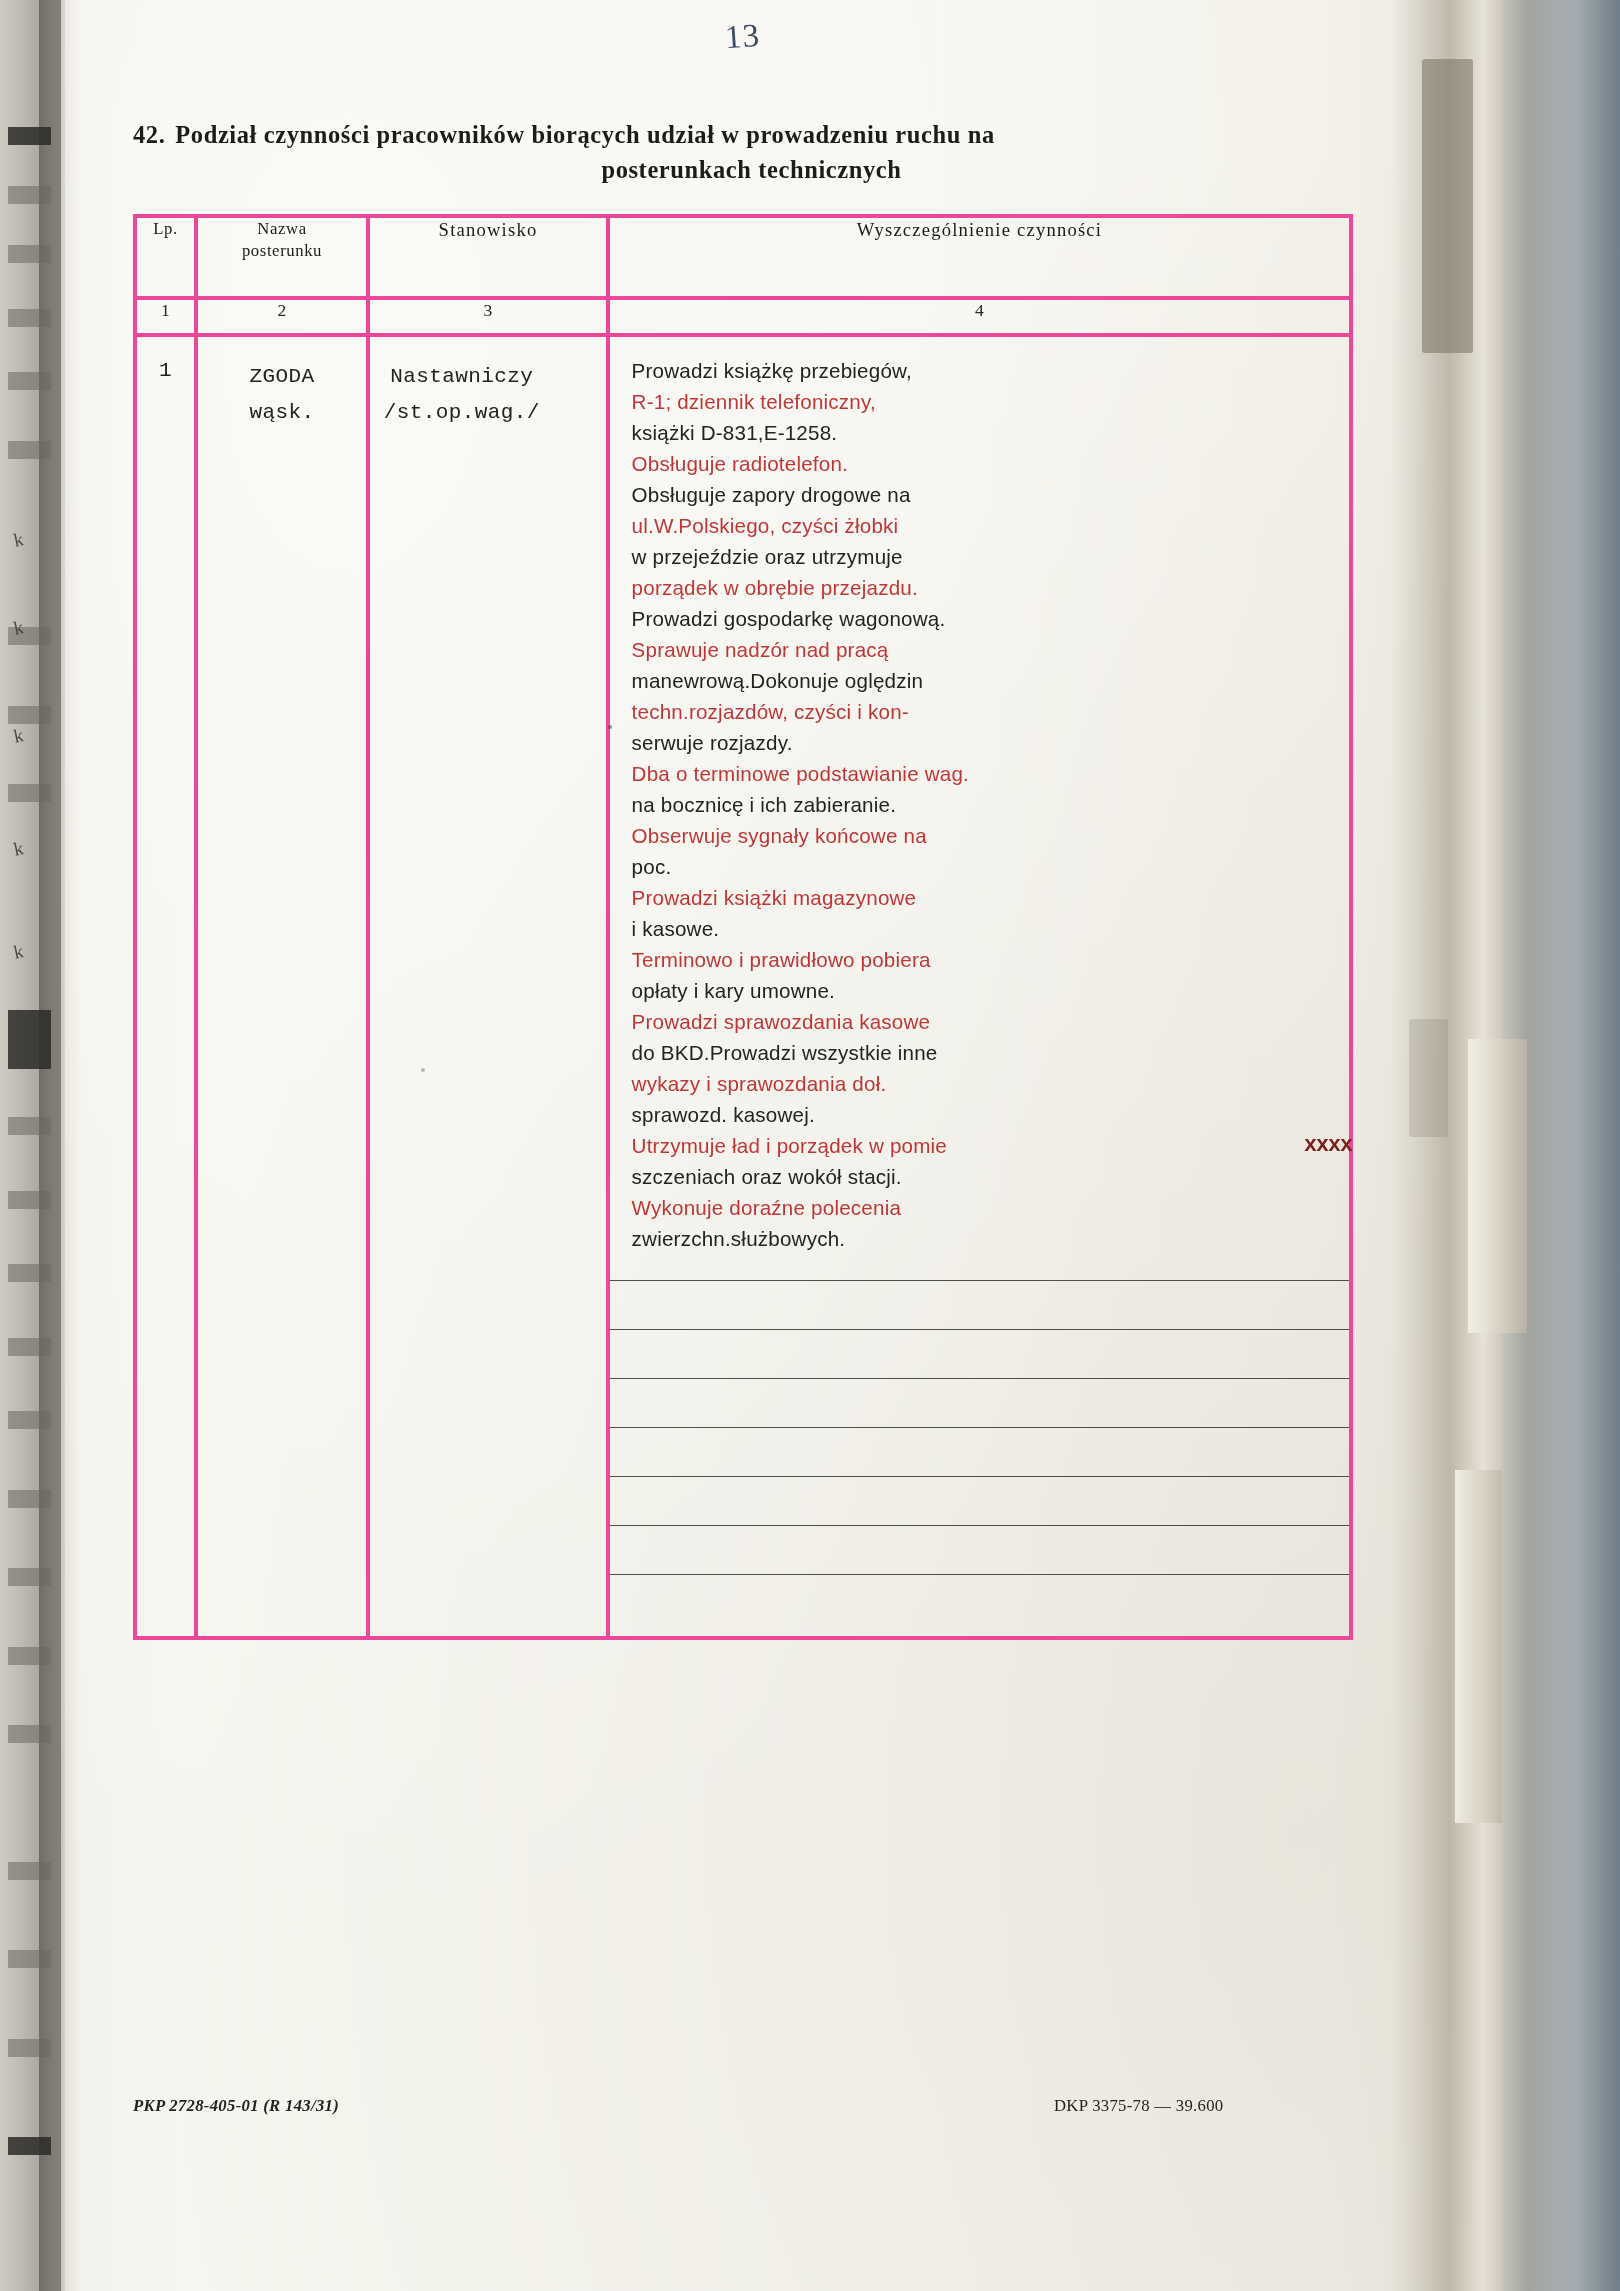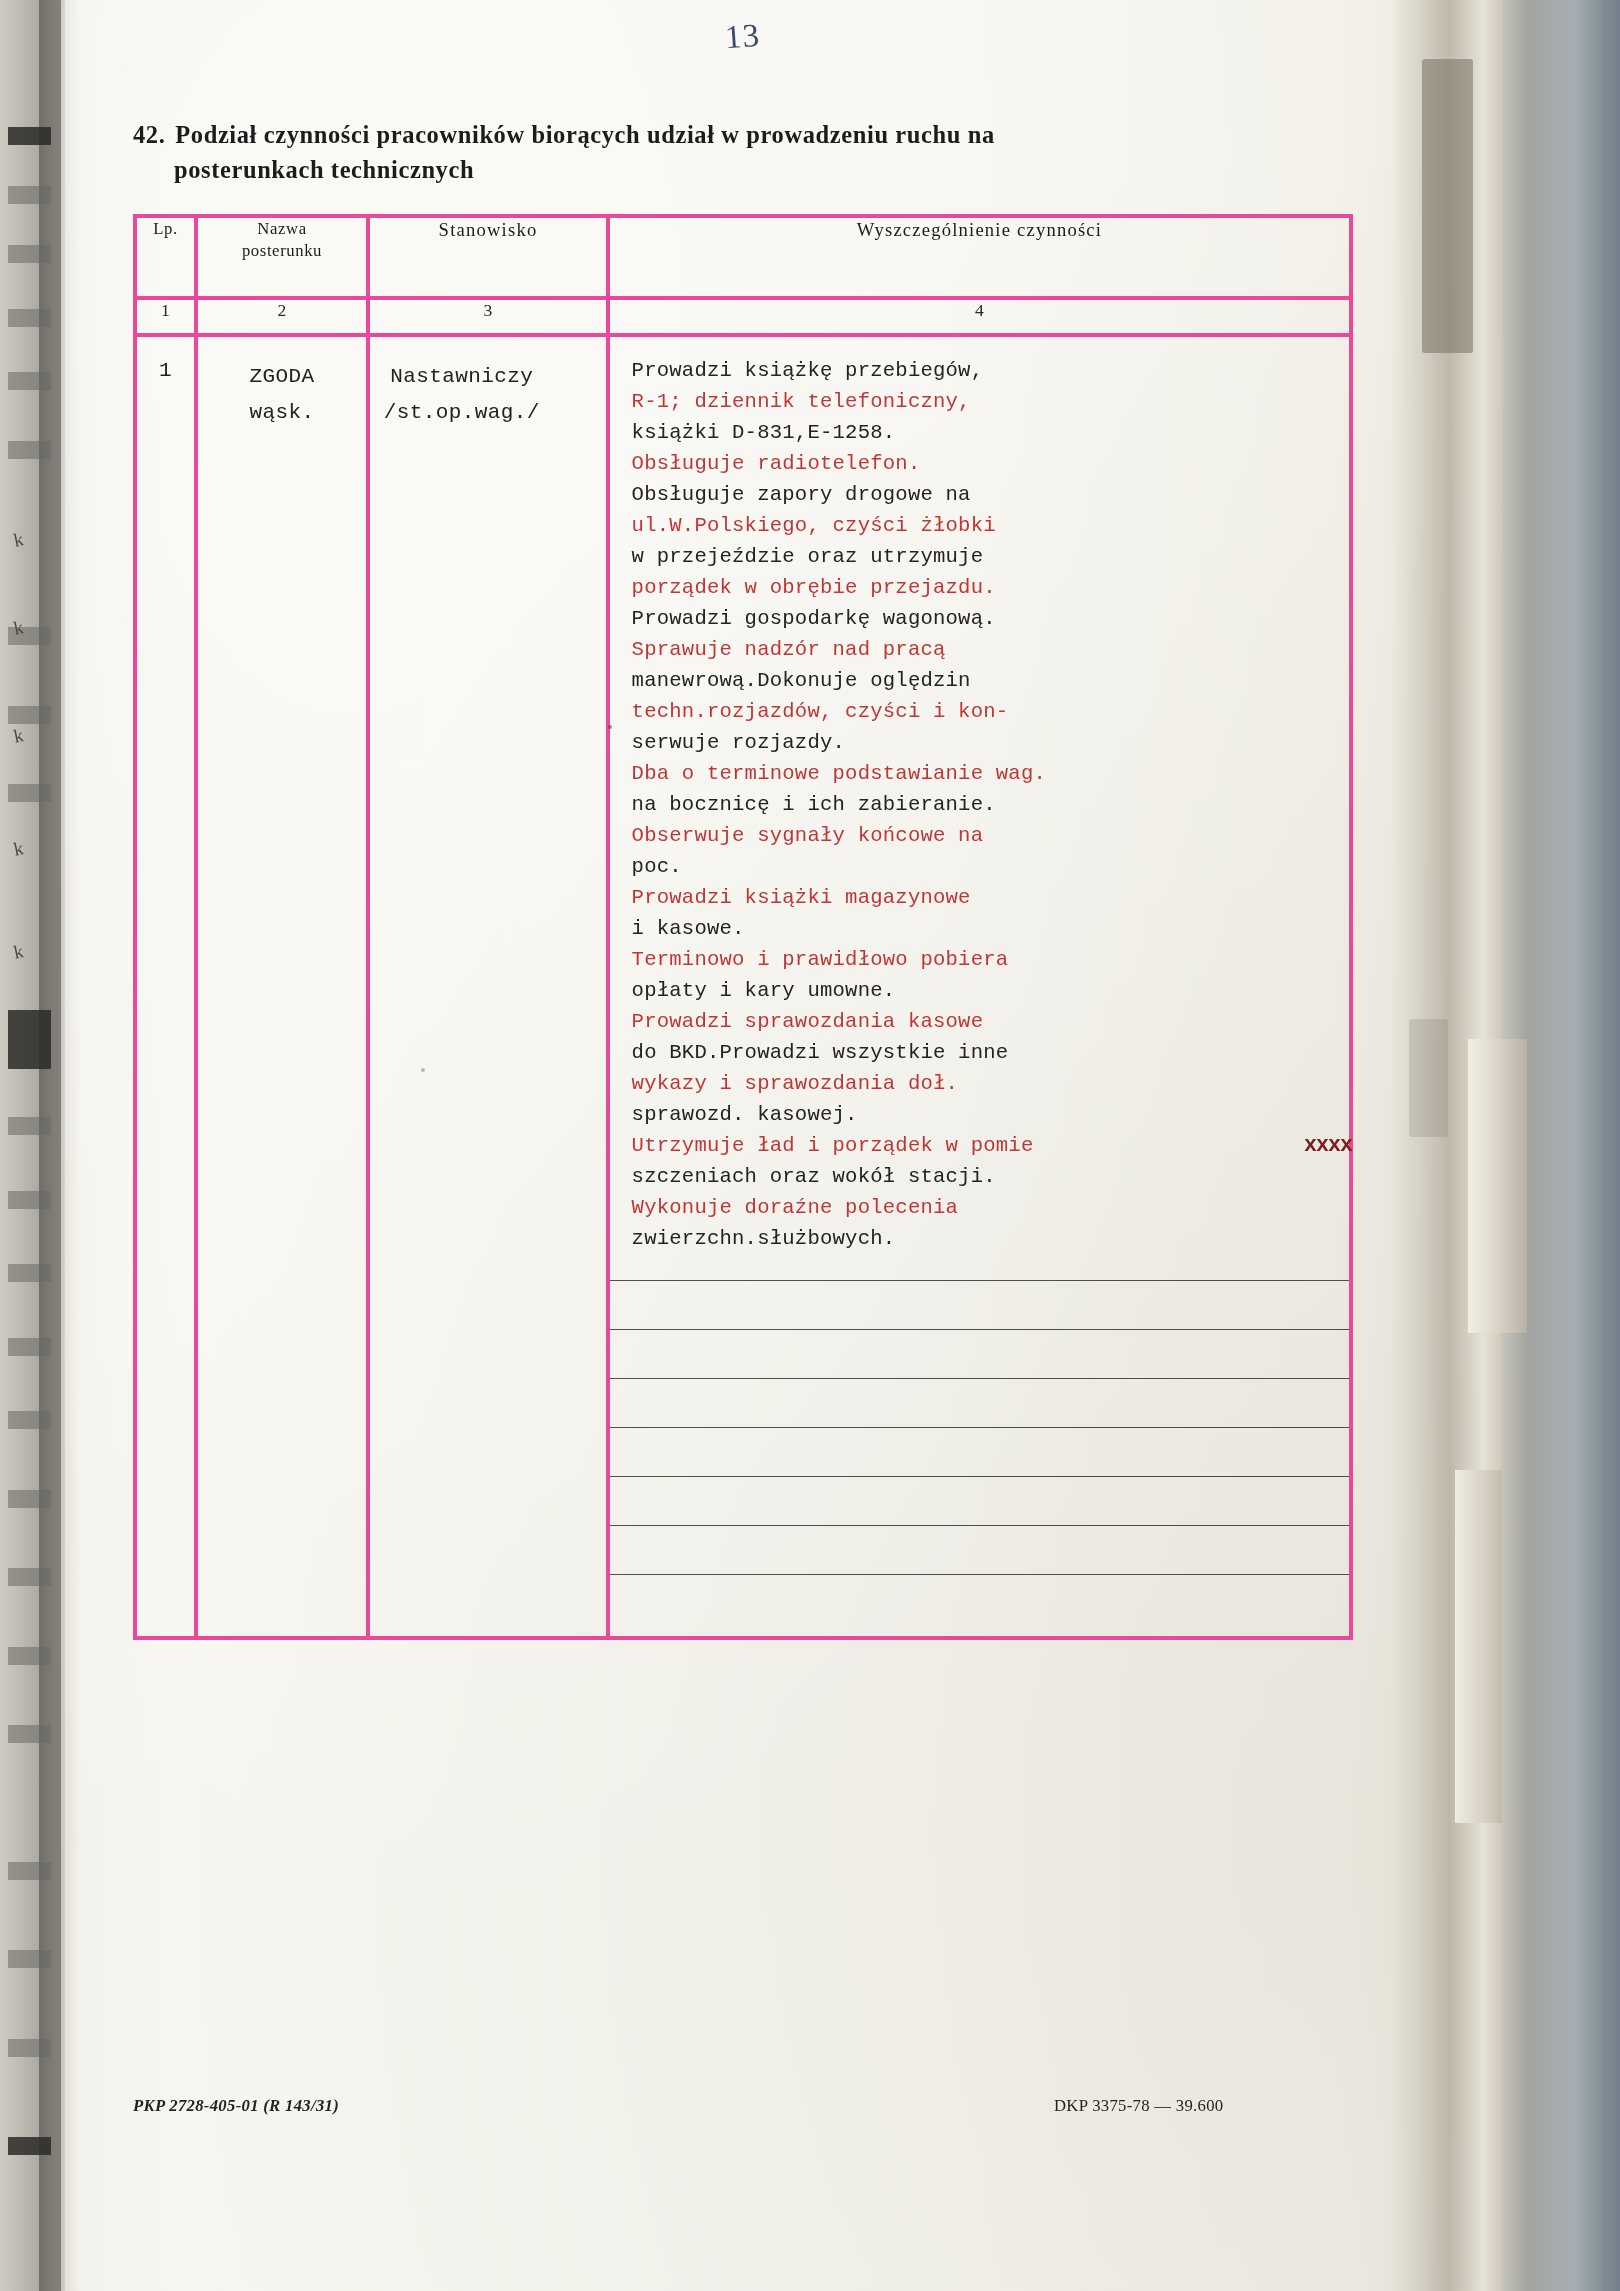--- a/index.html
+++ b/index.html
@@ -109,21 +109,21 @@
     top: 118px;
     width: 1196px;
     font-family: "Liberation Serif", serif;
     font-weight: bold;
     font-size: 24.5px;
     color: #1d1c1a;
     letter-spacing: 0.6px;
     line-height: 1.42;
   }
   .title .num { margin-right: 9.8px; }
-  .title .l2 { display:block; }
+  .title .l2 { display:block;text-align:center; }
 
   table.main {
     position: absolute;
     left: 133px;
     top: 214px;
     width: 1215px;
     border-collapse: collapse;
     table-layout: fixed;
   }
   table.main td, table.main th {
@@ -176,21 +176,21 @@
   .cell-stan .typed {
     position:absolute; top: 21.6px; left: 13.7px; line-height: 1.75; text-align: center;
   }
   .cell-wysz .lines {
     position: absolute;
     top: 17.6px;
     left: 21.6px;
     right: 11.8px;
   }
   .cell-wysz .lines div {
-    font-family: Liberation Mono, monospace;
+    font-family: Liberation Sans, sans-serif;
     font-size: 20.6px;
     line-height: 31px;
     color: #242321;
     white-space: nowrap;
     letter-spacing: 0.2px;
   }
   .cell-wysz .lines div.faint { color: #b91c1c; opacity: 0.88; }
   
   .rule {
     position: absolute;

